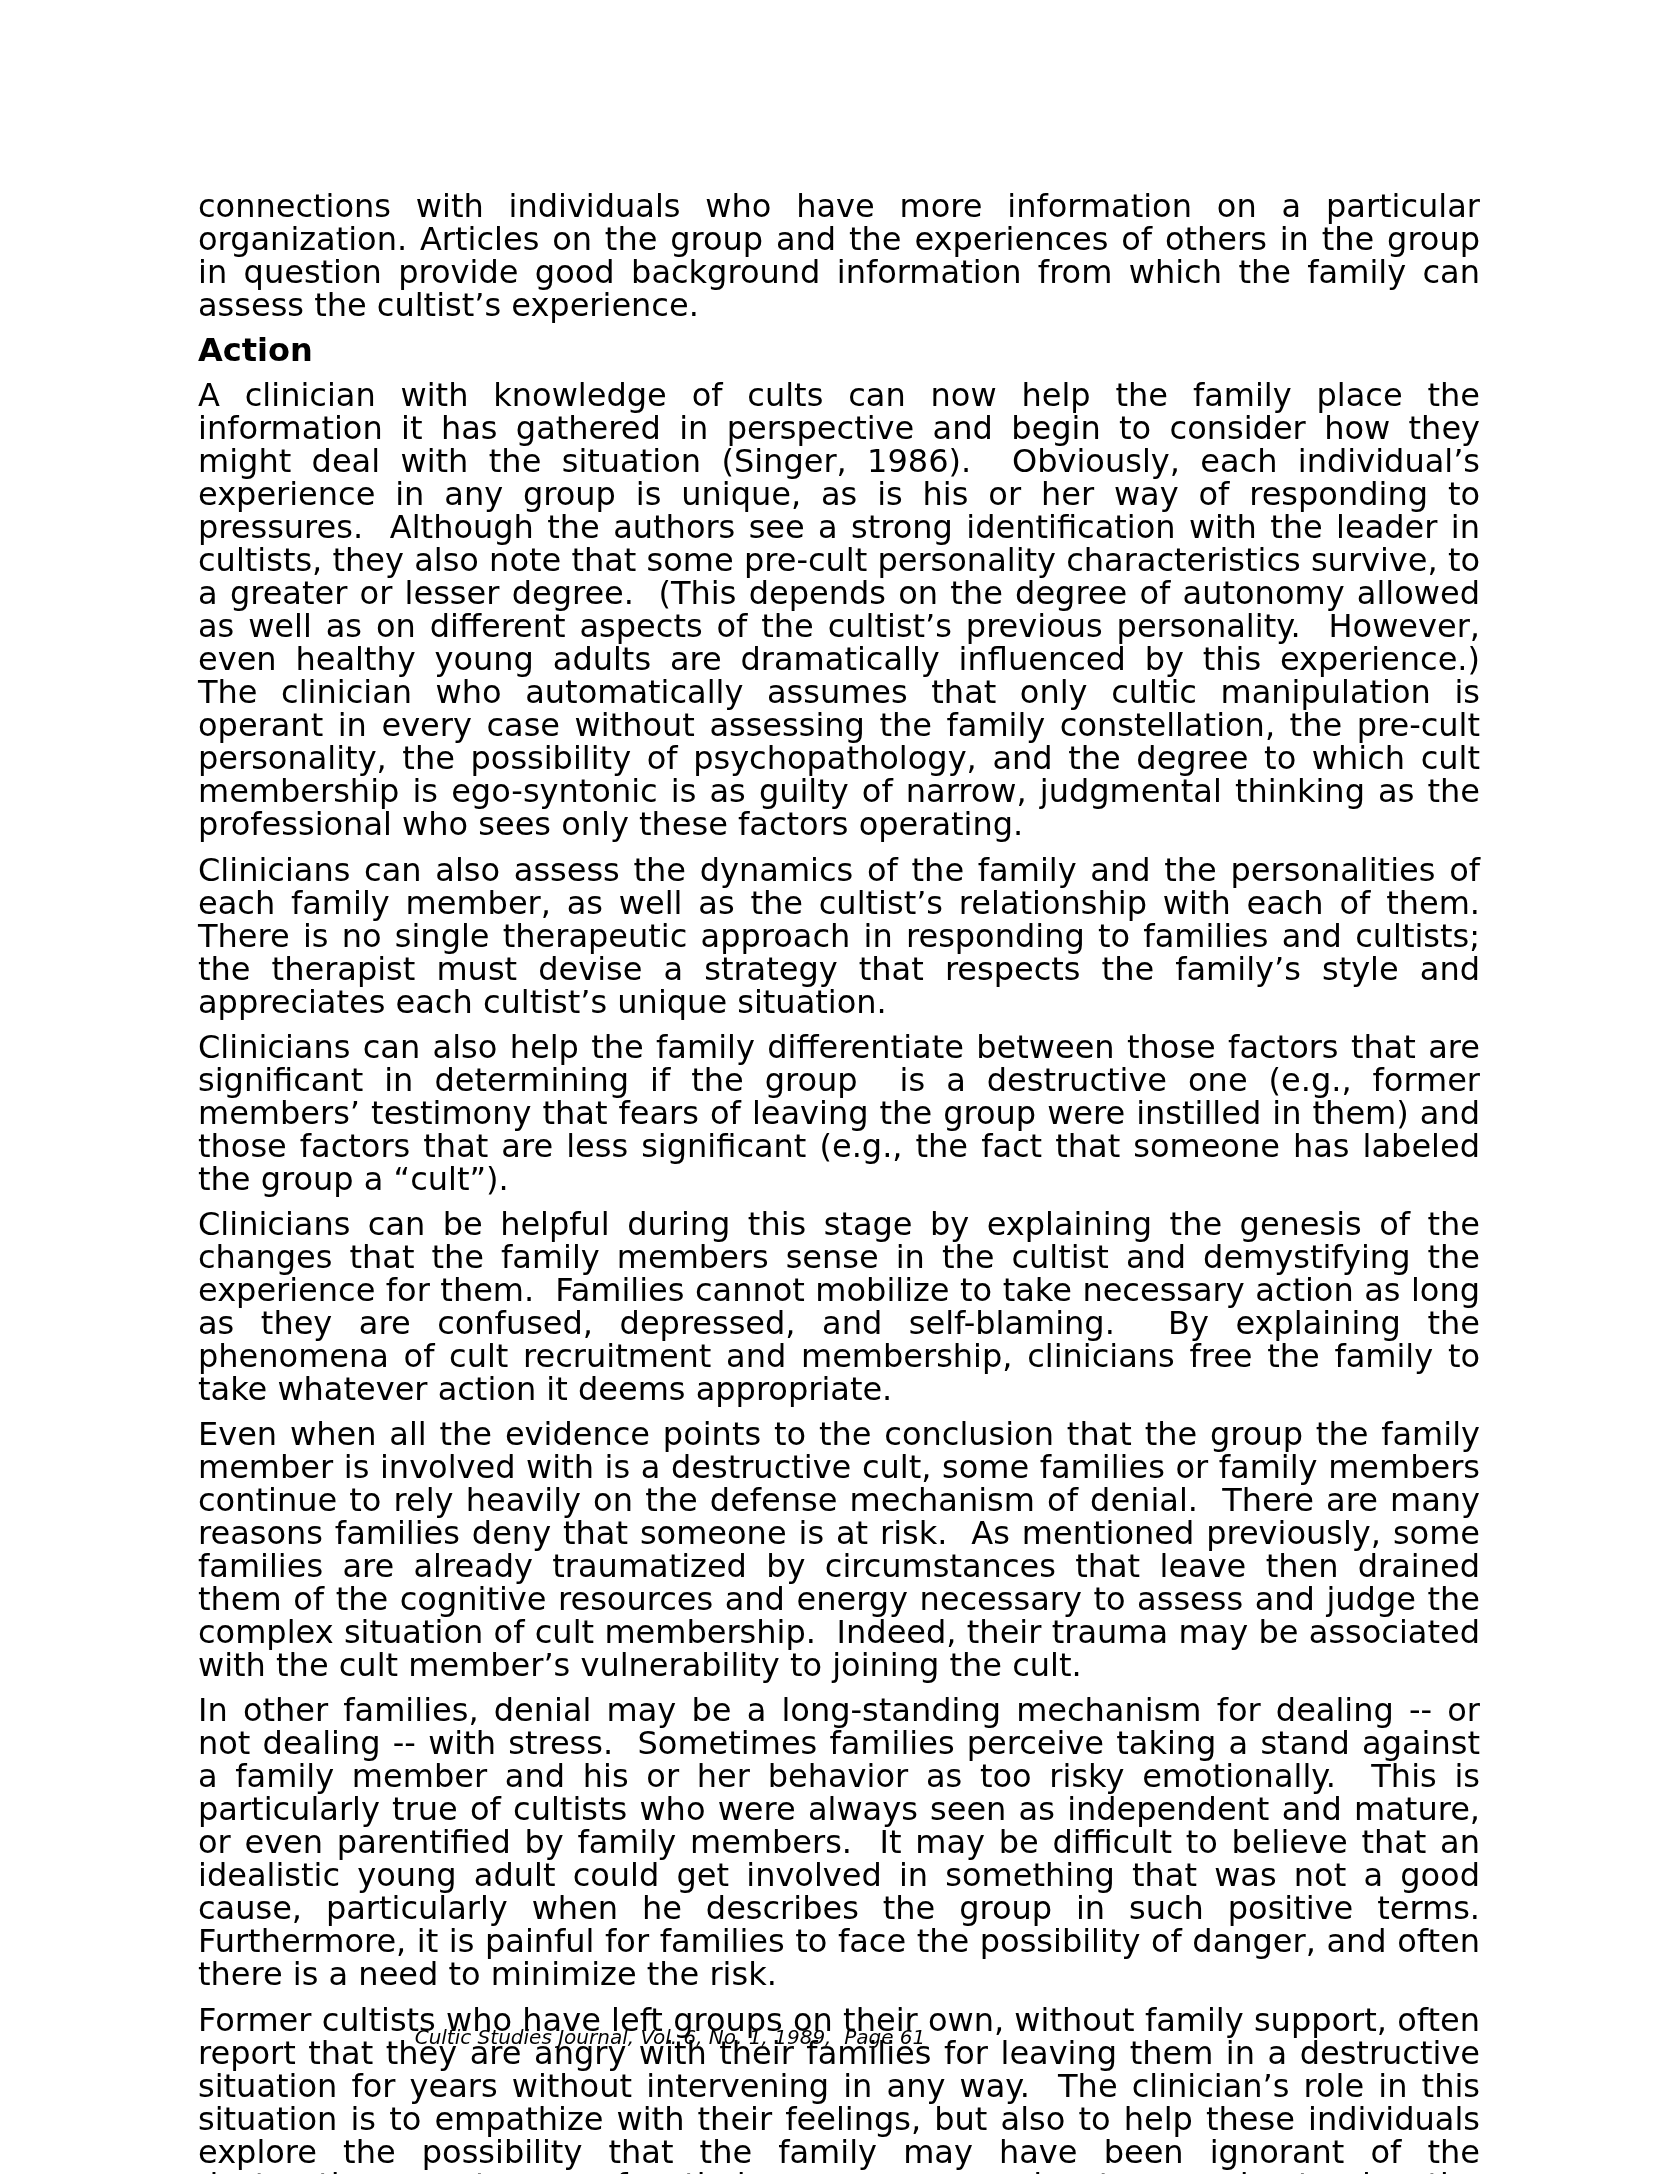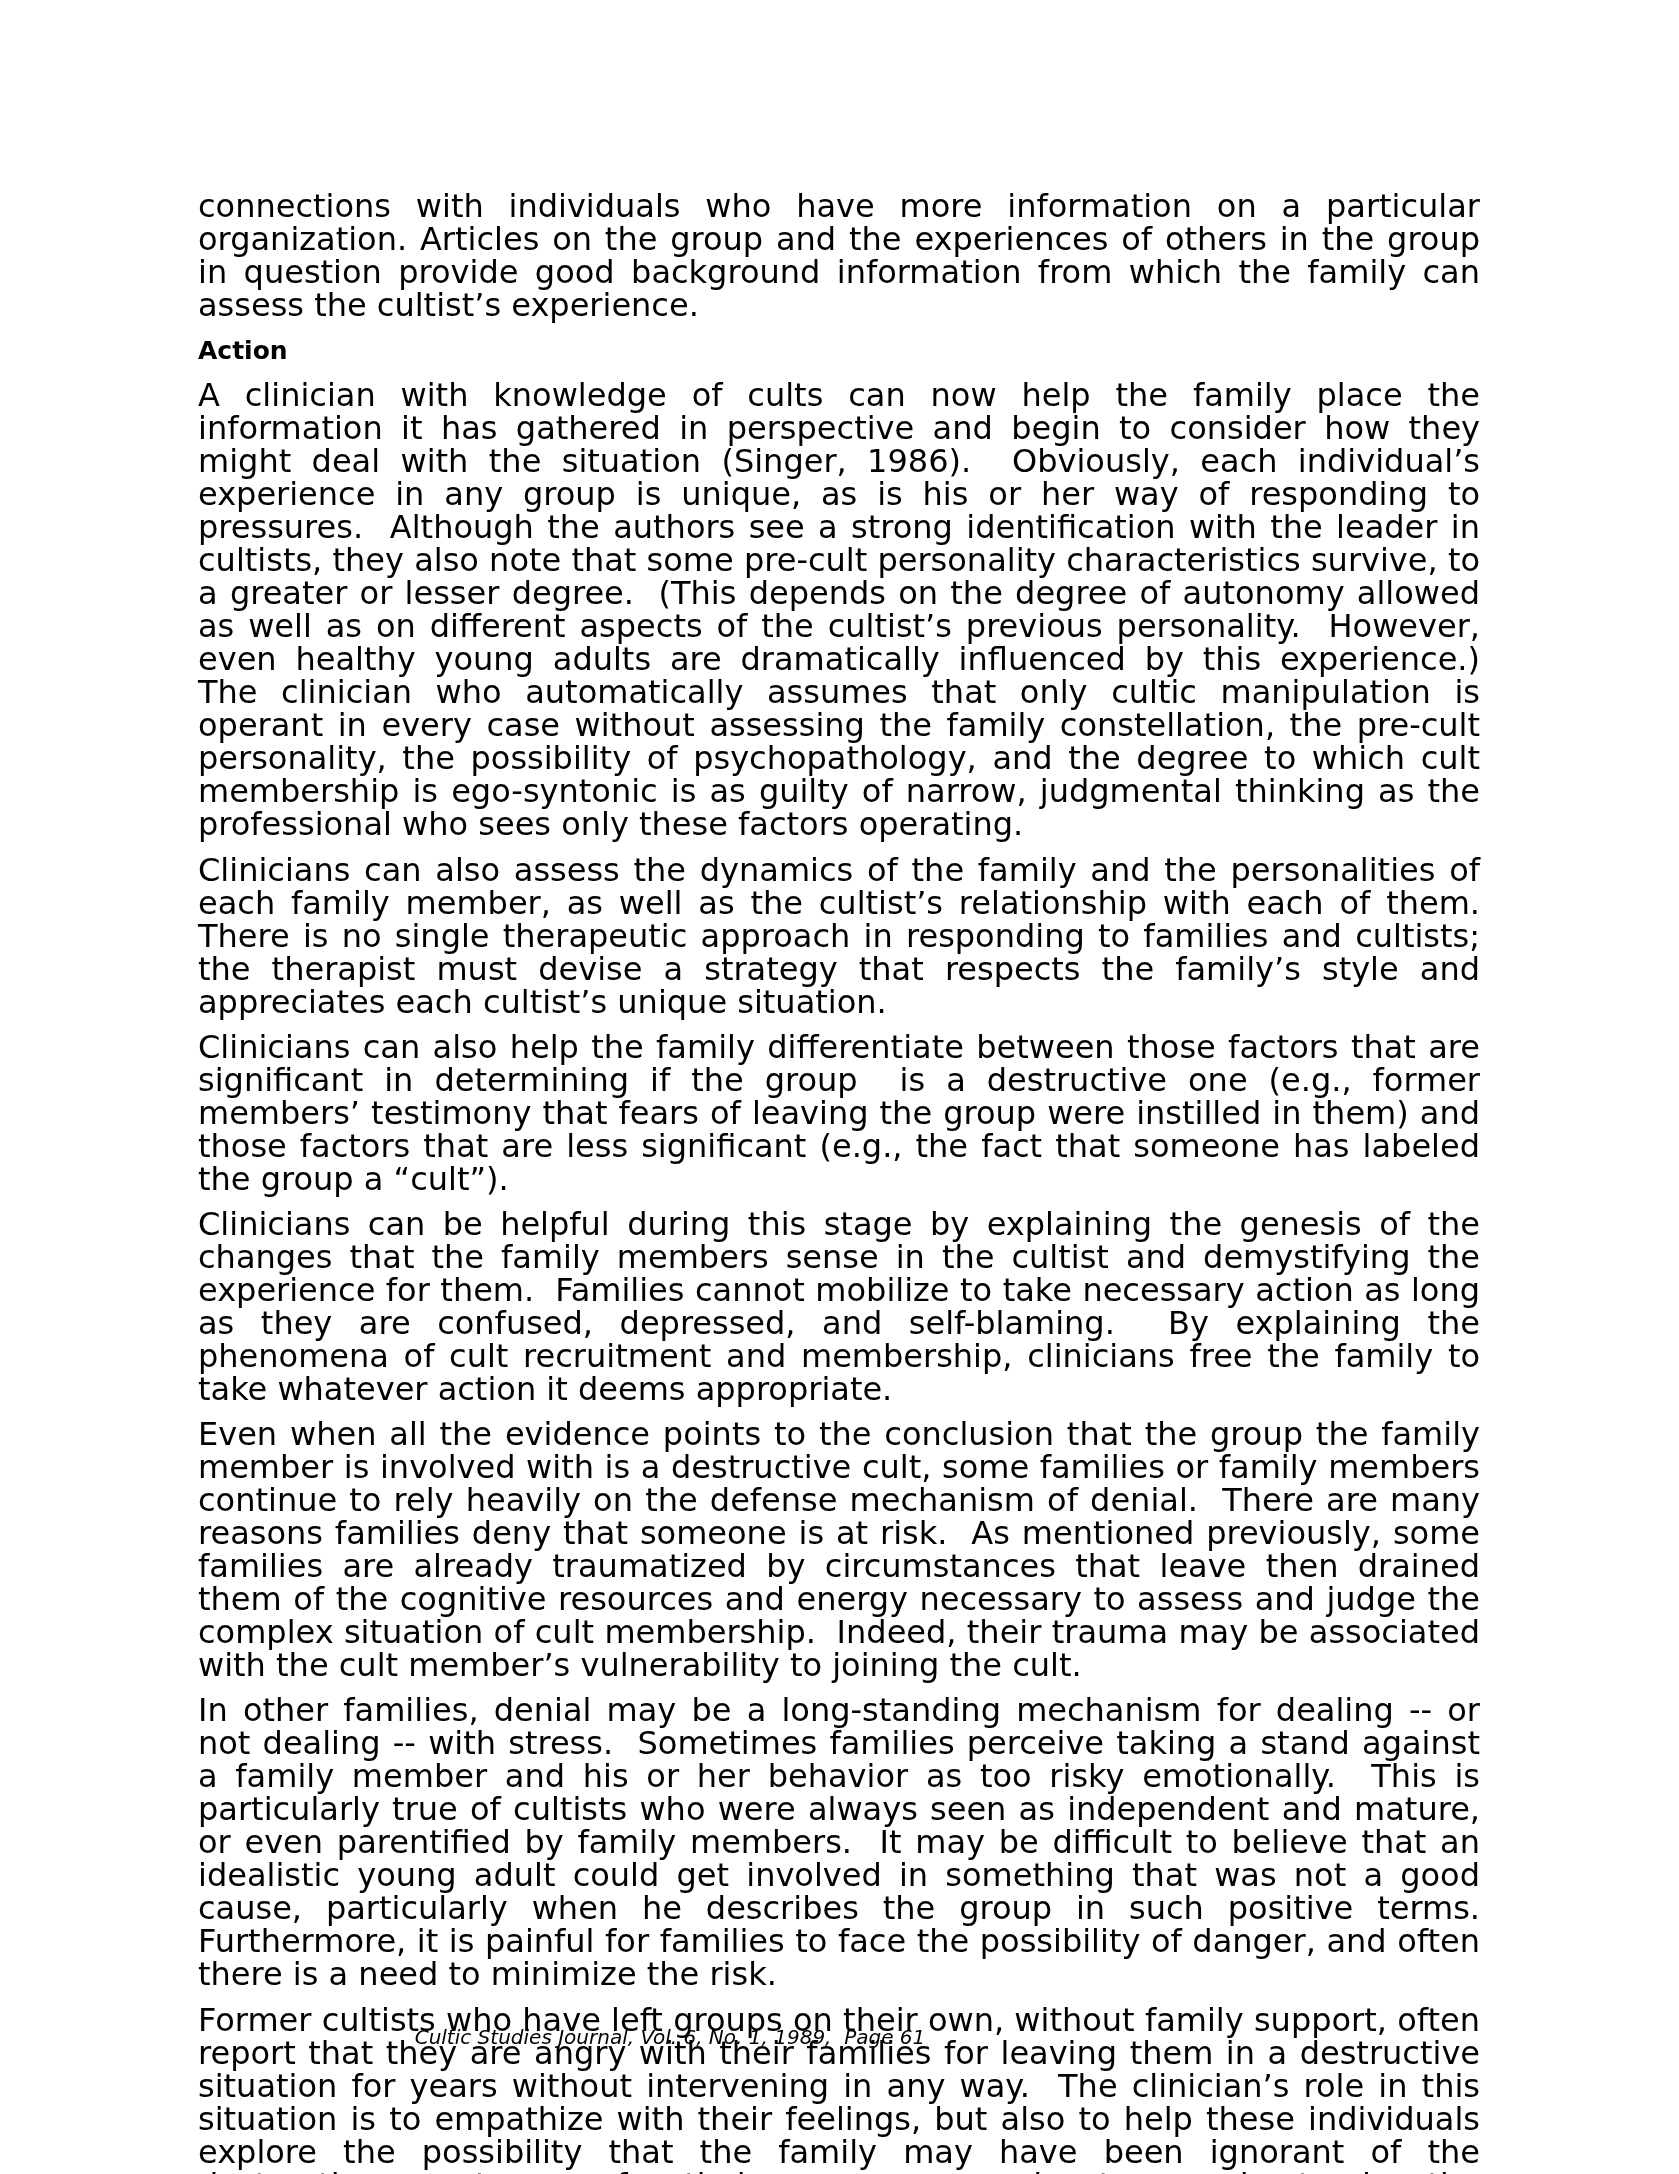--- a/index.html
+++ b/index.html
@@ -25,21 +25,21 @@
       margin: 0 0 12.2px 0;
       font-size: 32px;
       line-height: 33px;
       text-align: justify;
       letter-spacing: 0;
       word-spacing: 0;
       white-space: pre-wrap;
     }
     .heading {
       margin: 0 0 12.2px 0;
-      font-size: 25px;
+      font-size: 32px;
       line-height: 33px;
       font-weight: bold;
     }
     .footer {
       position: absolute;
       left: 0;
       width: 1340px;
       top: 2024px;
       text-align: center;
       font-size: 20px;

